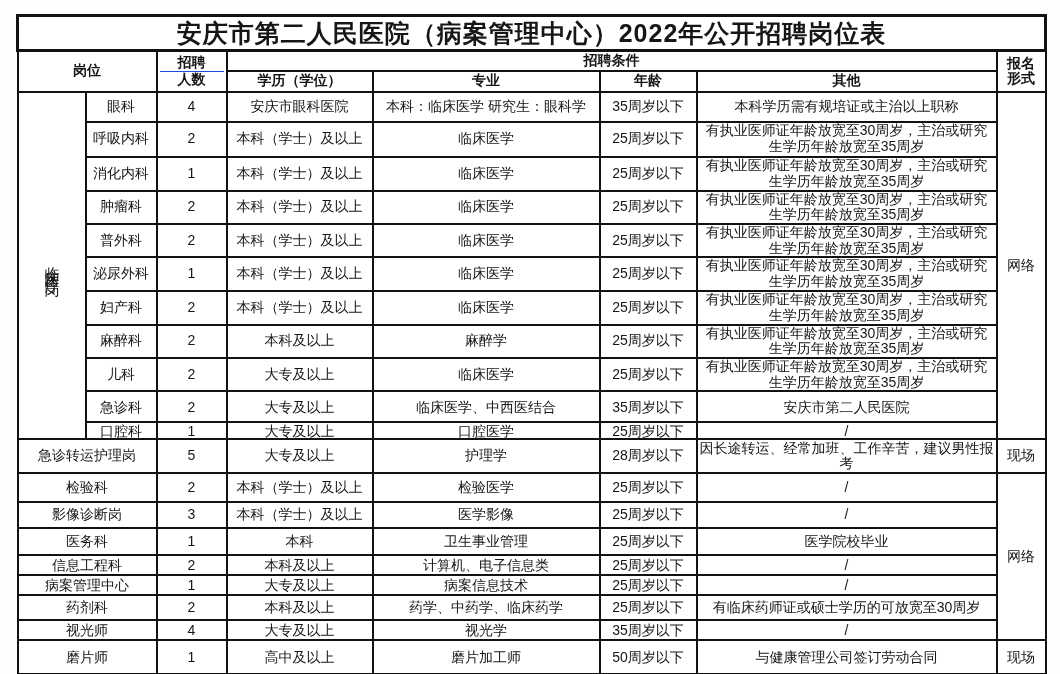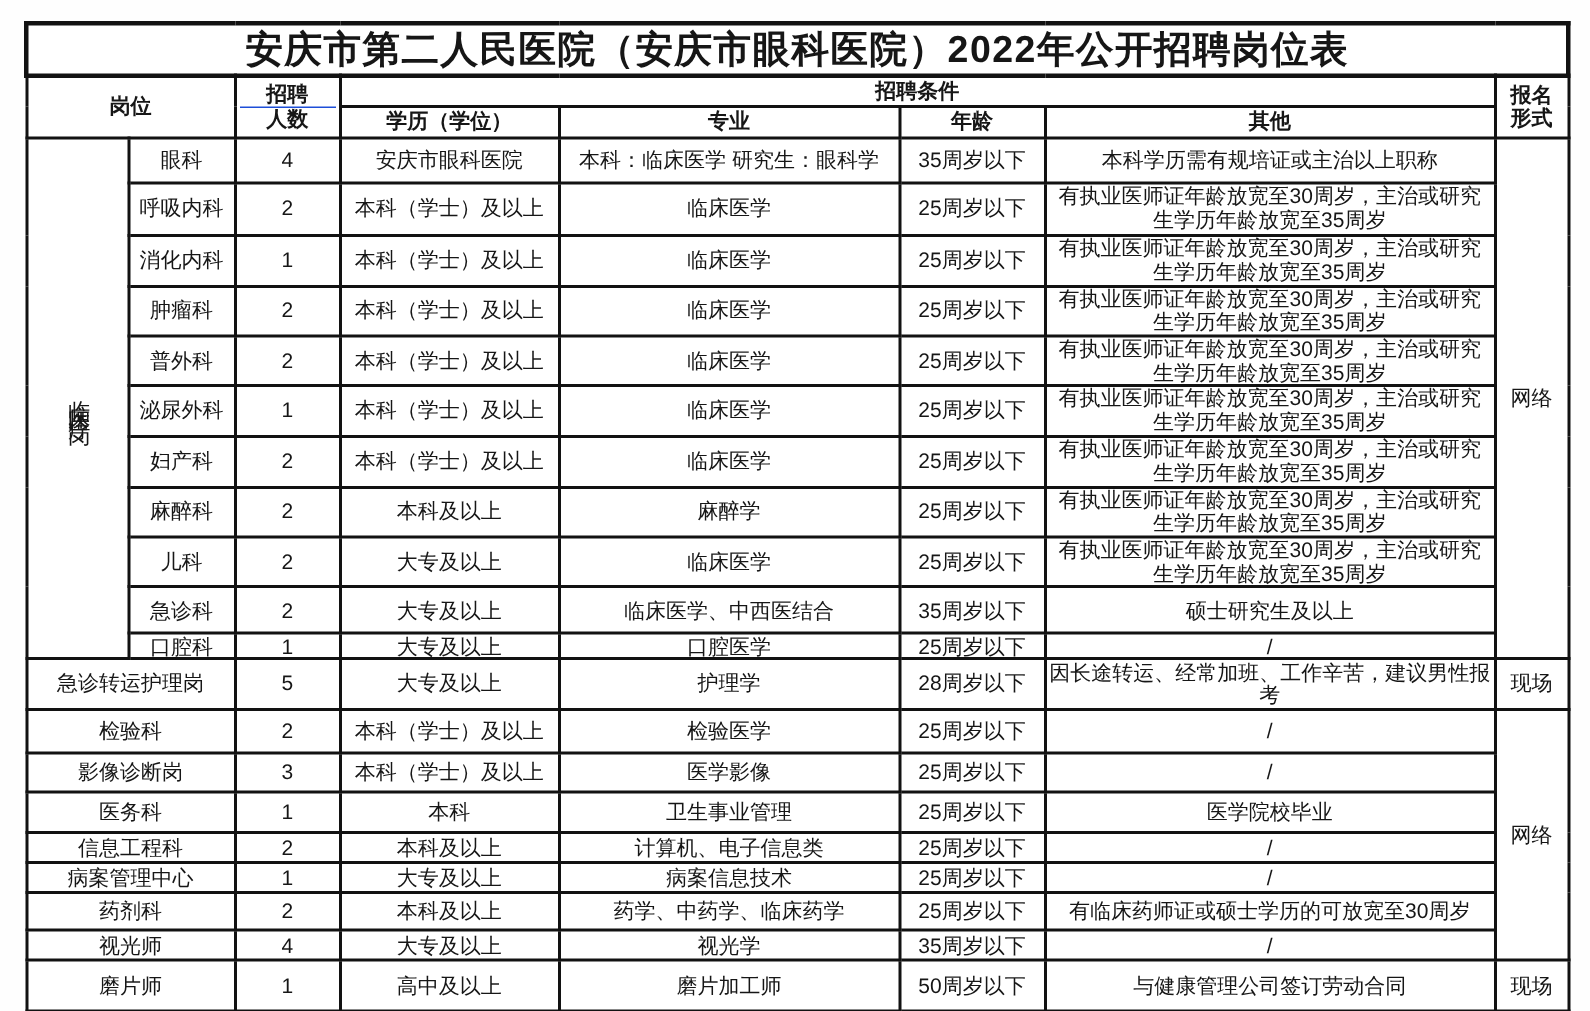--- a/index.html
+++ b/index.html
@@ -58,21 +58,21 @@
         <col style="width:70px">
     <col style="width:146px">
         <col style="width:227px">
         <col style="width:97px">
     <col style="width:300px">
         <col style="width:49px">
   </colgroup>
 
   <tbody>
         <tr class="title-row">
-    <td colspan="8">安庆市第二人民医院（安庆市眼科医院）2022年公开招聘岗位表</td>
+    <td colspan="8">安庆市第二人民医院（病案管理中心）2022年公开招聘岗位表</td>
   </tr>
 
   <tr style="height:20px">
     <td colspan="2" rowspan="2" class="hdr">岗位</td>
     <td rowspan="2" class="stack divided">
       <span>招聘</span>
       <span>人数</span>
     </td>
     <td colspan="4" class="hdr">招聘条件</td>
     <td rowspan="2" class="stack">
@@ -160,21 +160,21 @@
     <td class="major">临床医学</td>
     <td class="age">25周岁以下</td>
     <td class="other">有执业医师证年龄放宽至30周岁，主治或研究生学历年龄放宽至35周岁</td>
   </tr>
   <tr class="tiny" style="height:31px">
     <td class="dept">急诊科</td>
     <td class="num">2</td>
     <td class="edu">大专及以上</td>
     <td class="major">临床医学、中西医结合</td>
     <td class="age">35周岁以下</td>
-    <td class="other">硕士研究生及以上</td>
+    <td class="other">安庆市第二人民医院</td>
   </tr>
   <tr class="tiny" style="height:17px">
     <td class="dept">口腔科</td>
     <td class="num">1</td>
     <td class="edu">大专及以上</td>
     <td class="major">口腔医学</td>
     <td class="age">25周岁以下</td>
     <td class="other">/</td>
   </tr>
 

